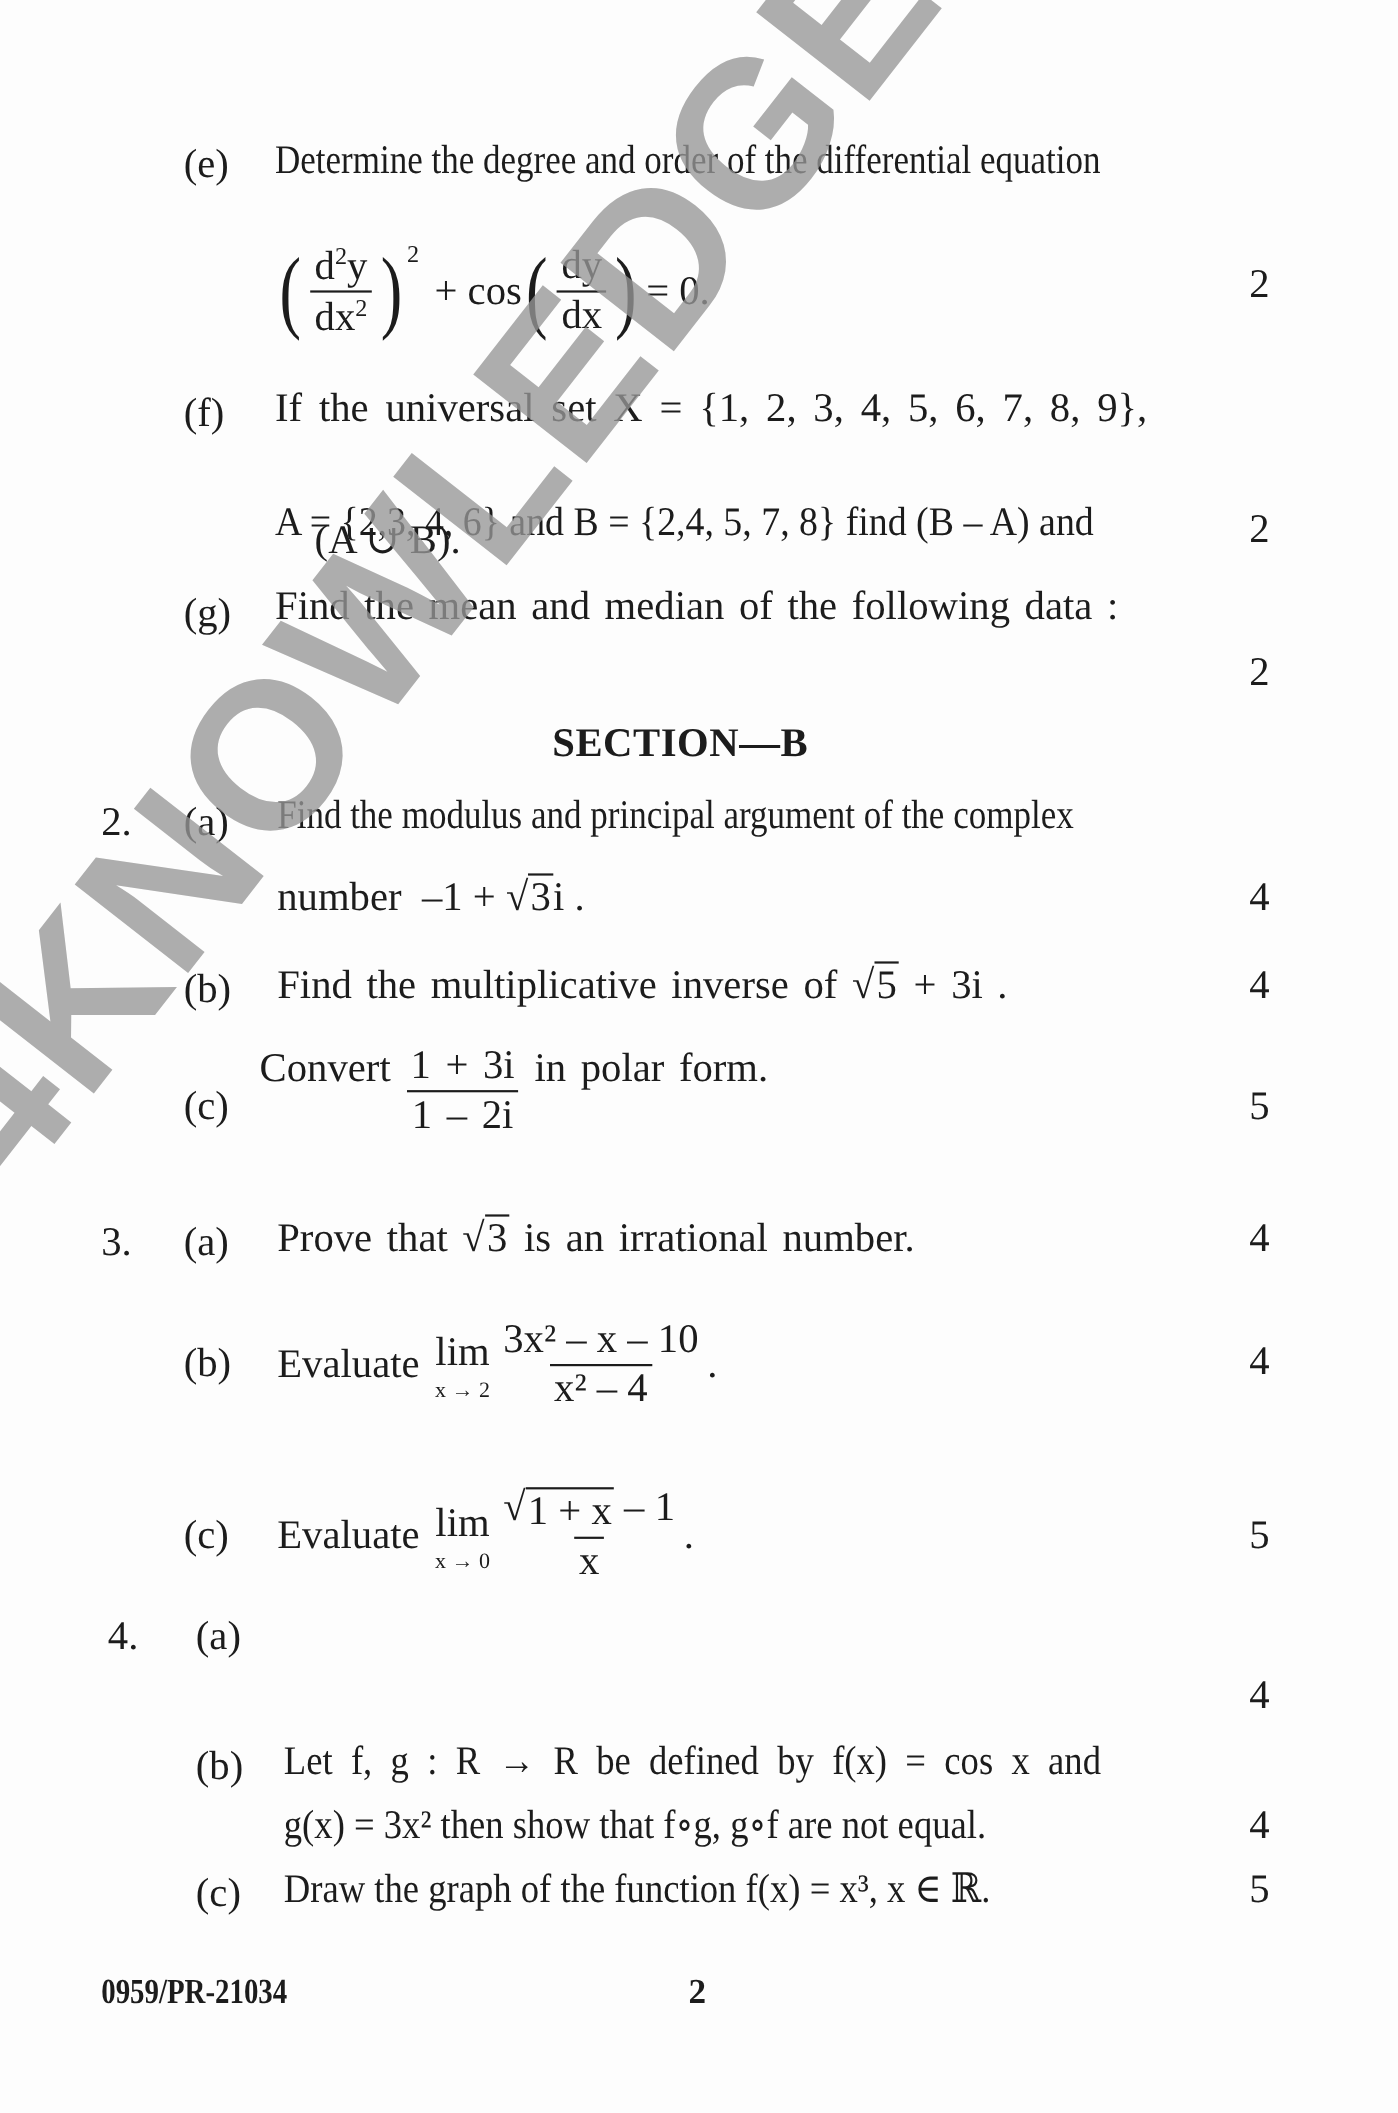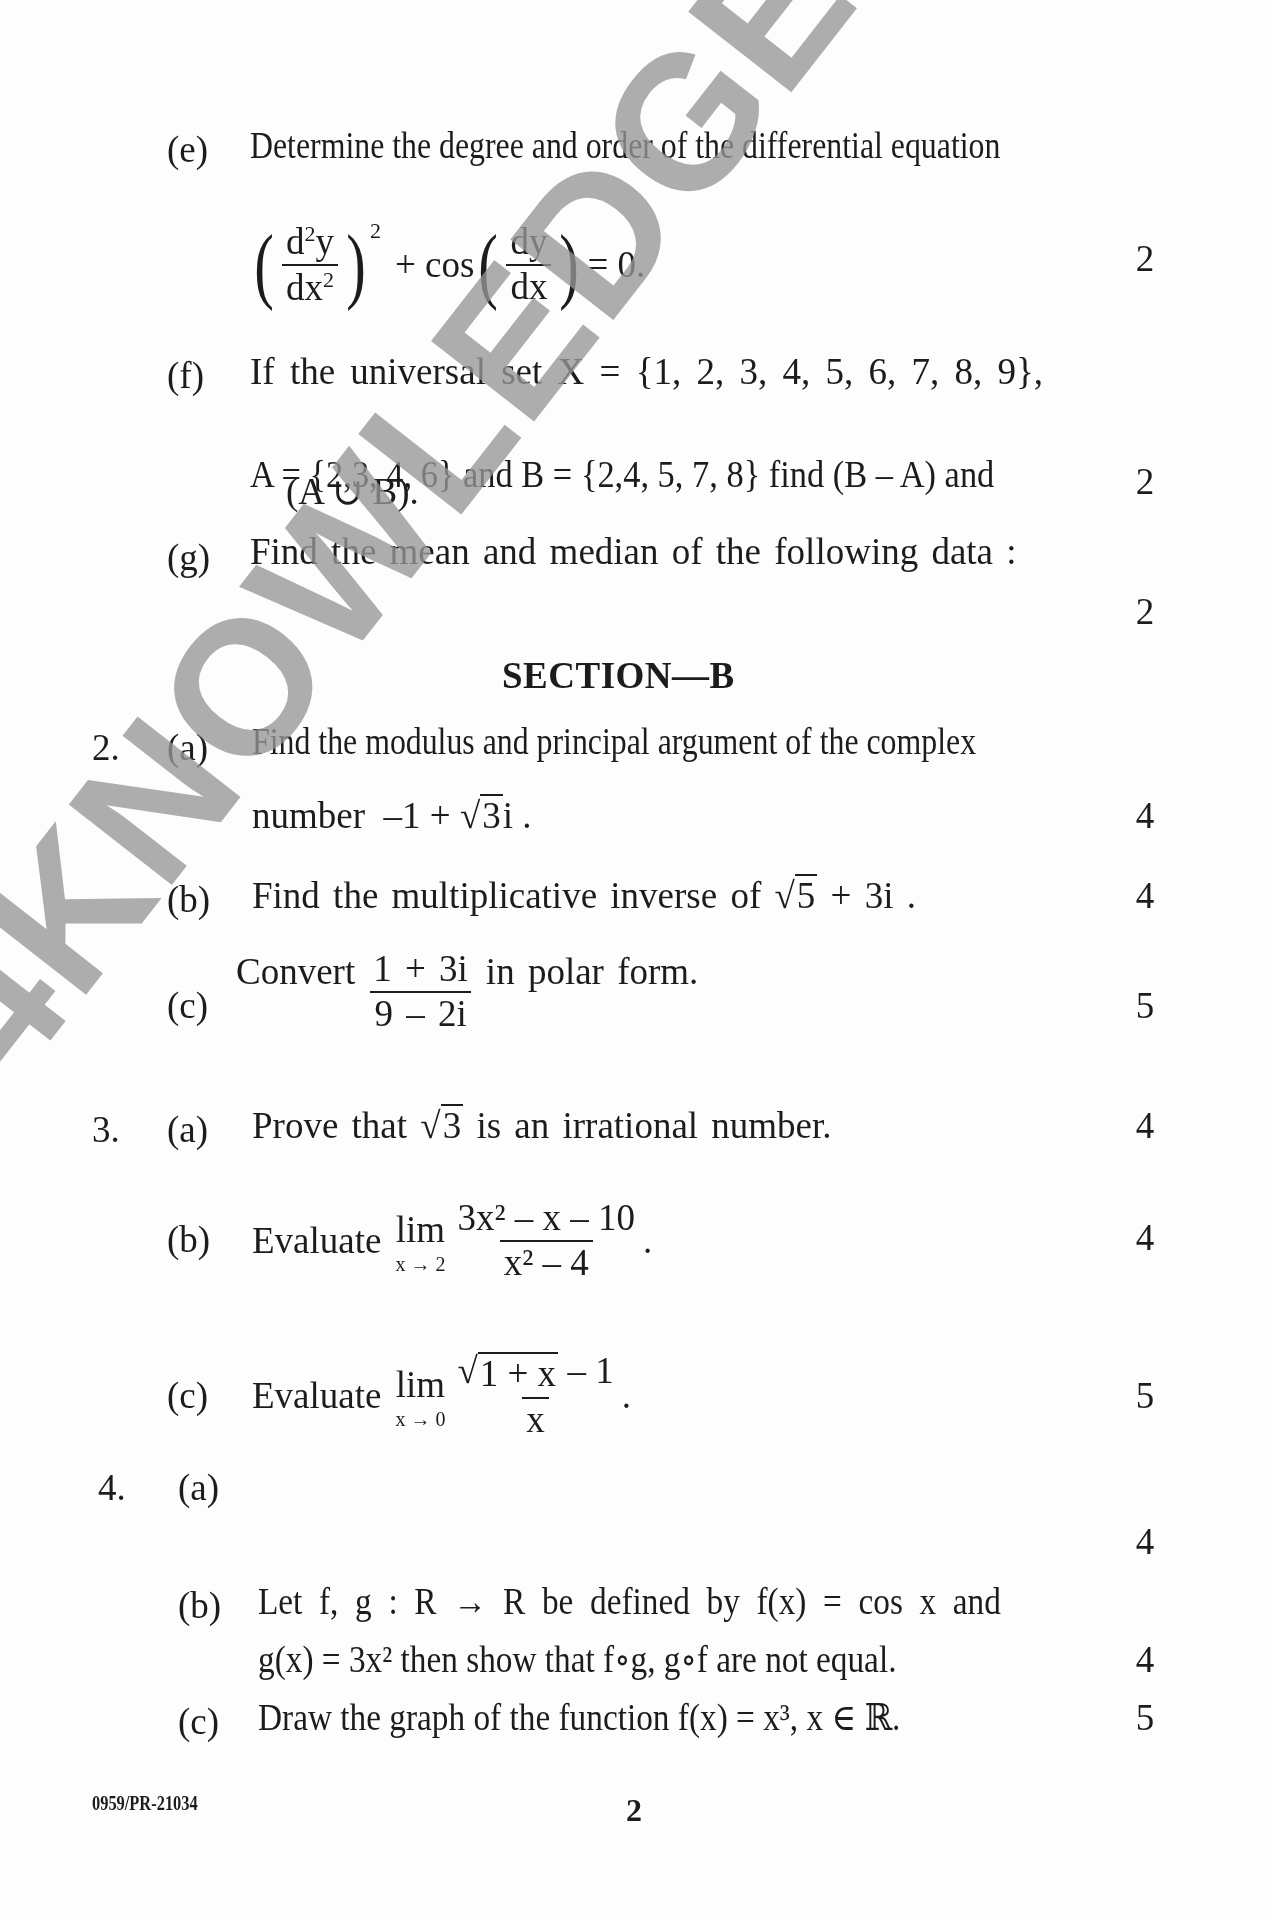--- a/index.html
+++ b/index.html
@@ -11,21 +11,21 @@
     position: relative;
   }
   .page { position: absolute; left: 0; top: 0; width: 1271px; height: 1921px; }
   .abs { position: absolute; white-space: nowrap; }
   .txt { font-size: 37px; line-height: 44px; }
   .cond { transform: scaleX(0.88); transform-origin: left center; display: inline-block; }
   .qnum { font-size: 37px; }
   .label { font-size: 37px; }
   .marks { font-size: 37px; position: absolute; left: 1130px; width: 30px; text-align: center; }
   .section { font-weight: bold; font-size: 37px; letter-spacing: 0.5px; }
-  .footer-code { font-weight: bold; font-size: 20px; }
+  .footer-code { font-weight: bold; font-size: 32px; }
   .footer-page { font-weight: bold; font-size: 32px; }
 
   
   .frac { display: inline-flex; flex-direction: column; align-items: center; vertical-align: middle; margin: 0 4px; }
   .frac .num { padding: 0 4px 2px; line-height: 1.05; }
   .frac .den { padding: 2px 4px 0; border-top: 2.5px solid #1c1c1c; line-height: 1.05; }
   .paren { font-size: 84px; line-height: 1; vertical-align: middle; font-weight: 300; display: inline-block; transform: scaleX(0.7); }
   .sup { font-size: 22px; vertical-align: super; }
   .sqrt { display: inline-flex; align-items: flex-start; }
   .sqrt .rad { font-size: 1em; }
@@ -106,21 +106,21 @@
         <span class="under">5</span>
       </span><span style="white-space:pre;"> + 3i .</span>
   </div>
   <div class="marks" style="top:874px;">4</div>
 
   <div class="abs label" style="left:167px; top:984px;">(c)</div>
   <div class="abs txt" style="left:236px; top:950px; height:112px; display:flex; align-items:flex-start; word-spacing:4px;">
     <span>Convert</span>
     <span class="frac" style="margin:0 14px;">
       <span class="num">1 + 3i</span>
-      <span class="den">9 – 2i</span>
+      <span class="den">1 – 2i</span>
     </span>
     <span>in polar form.</span>
   </div>
   <div class="marks" style="top:984px;">5</div>
 
   <div class="abs qnum" style="left:92px; top:1108px;">3.</div>
   <div class="abs label" style="left:167px; top:1108px;">(a)</div>
   <div class="abs txt" style="left:252px; top:1104px; word-spacing:4px;">
     <span style="white-space:pre;">Prove that </span><span class="sqrt">
         <span class="rad">√</span>

